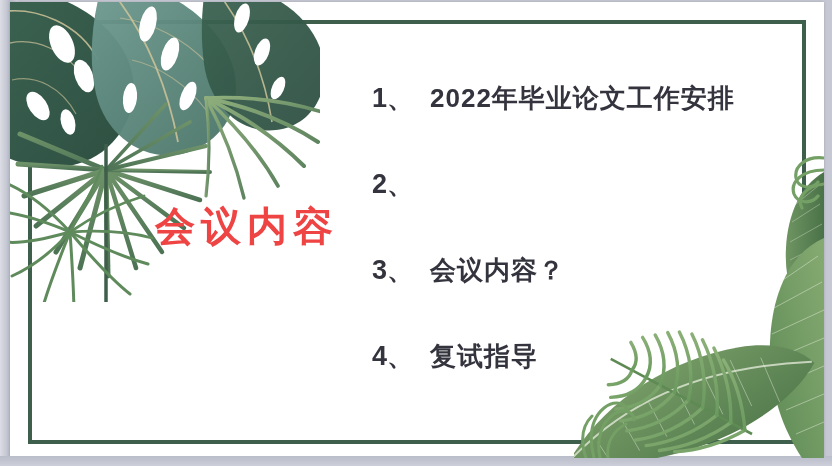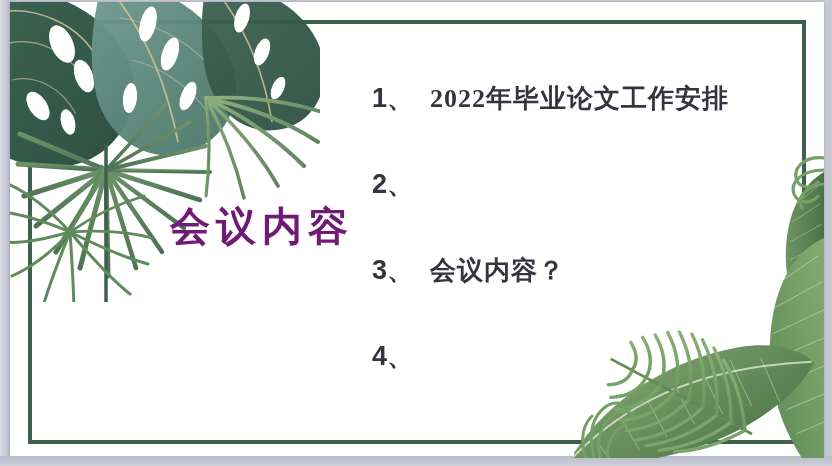--- a/index.html
+++ b/index.html
@@ -76,26 +76,26 @@
 
   
   .content {
     position: absolute;
     inset: 0;
     z-index: 5;
   }
 
   .section-title {
     position: absolute;
-    left: 160px;
+    left: 145px;
     top: 204px;
     font-size: 40px;
     font-weight: 700;
     letter-spacing: 6px;
-    color: #701a75;
+    color: #ef4444;
     white-space: nowrap;
     line-height: 1;
   }
 
   .agenda {
     position: absolute;
     left: 362px;
     top: 78px;
     width: 430px;
     list-style: none;
@@ -113,21 +113,20 @@
     font-weight: 700;
     color: #34343e;
     min-width: 58px;
     letter-spacing: 0px;
   }
   .agenda-text {
     font-size: 26px;
     font-weight: 700;
     color: #34343e;
     letter-spacing: 1px;
-    font-family: Liberation Serif, serif;
   }
 </style>
 </head>
 <body>
 
 <div class="screen">
   <div class="slide">
 
     <div class="frame"></div>
 
@@ -344,18 +343,19 @@
         </li>
         <li class="agenda-item">
           <span class="agenda-num">2、</span>
         </li>
         <li class="agenda-item">
           <span class="agenda-num">3、</span>
           <span class="agenda-text">会议内容？</span>
         </li>
         <li class="agenda-item">
           <span class="agenda-num">4、</span>
+          <span class="agenda-text">复试指导</span>
         </li>
       </ul>
 
     </div>
   </div>
 </div>
 
 </body></html>

